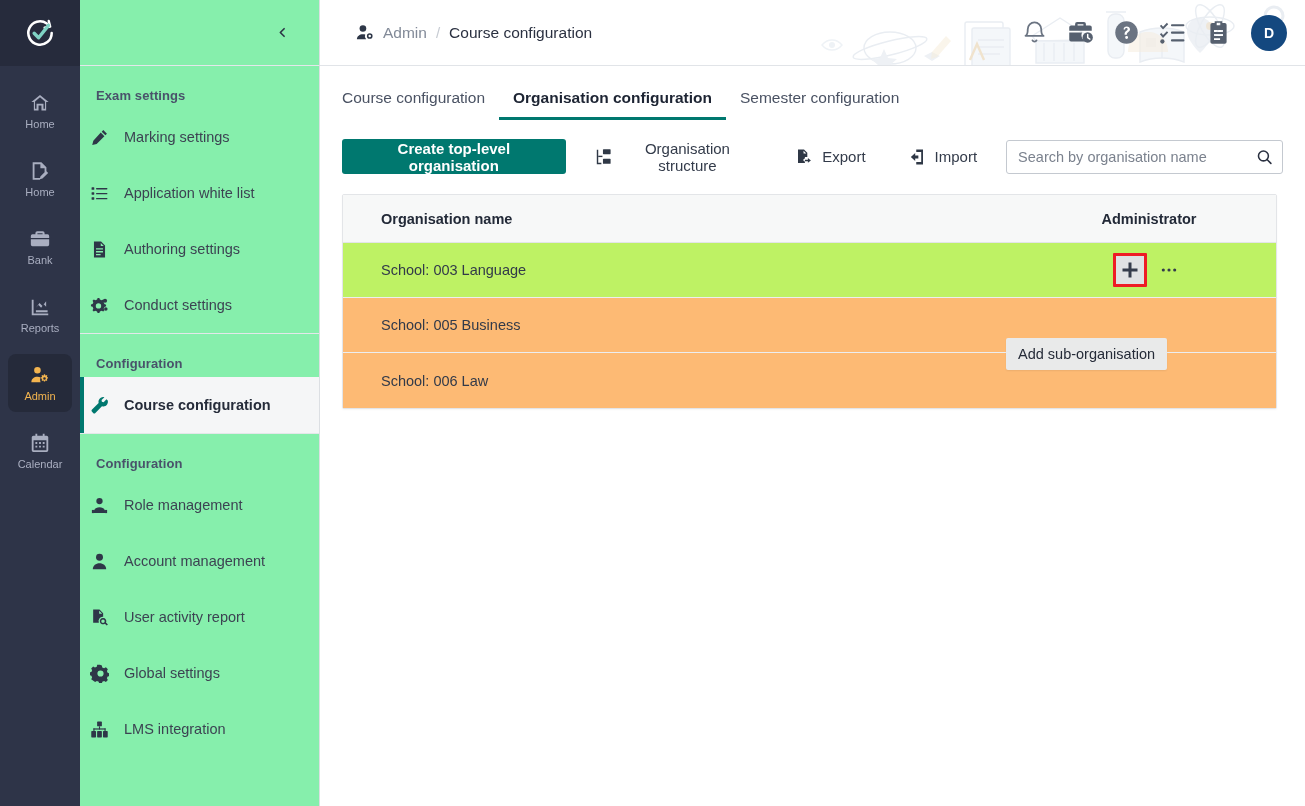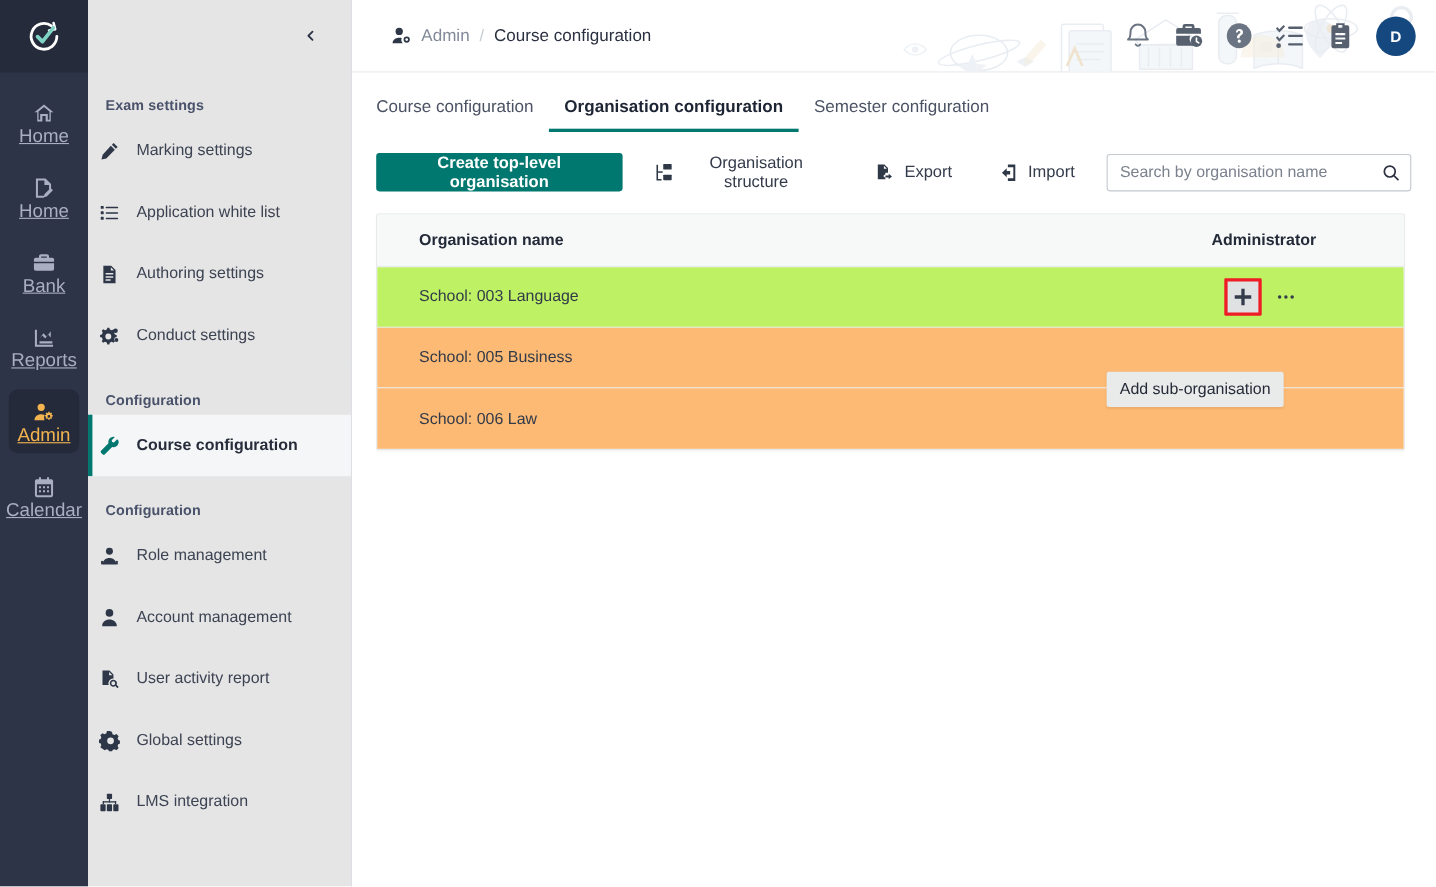--- a/index.html
+++ b/index.html
@@ -25,28 +25,28 @@
   }
   .rail-items { padding-top: 16px; width: 100%; }
   .rail-item {
     width: 64px; margin: 0 auto 10px auto;
     height: 58px;
     border-radius: 8px;
     display: flex; flex-direction: column; align-items: center; justify-content: center;
     color: #a9aec0; cursor: pointer;
     gap: 3px;
   }
-  .rail-item .rlabel { font-size: 17px; line-height: 14px; text-decoration: underline; }
+  .rail-item .rlabel { font-size: 11px; line-height: 14px; }
   .rail-item.active { background: #252a3a; color: #f3b44f; }
   .rail-item svg { width: 22px; height: 22px; display: block; }
 
   
   .side {
     width: 240px; flex: 0 0 240px;
-    height: 806px; background: #e5e5e5;
+    height: 806px; background: #86efac;
     border-right: 1px solid #dcdfe3;
     display: flex; flex-direction: column;
   }
   .side-top {
     height: 66px; display: flex; align-items: center; justify-content: flex-end;
     padding-right: 26px; border-bottom: 1px solid #e4e7ea;
   }
   .collapse-btn {
     width: 22px; height: 22px; display: flex; align-items: center; justify-content: center;
     cursor: pointer; color: #3d4654; font-size: 16px; line-height: 1;

